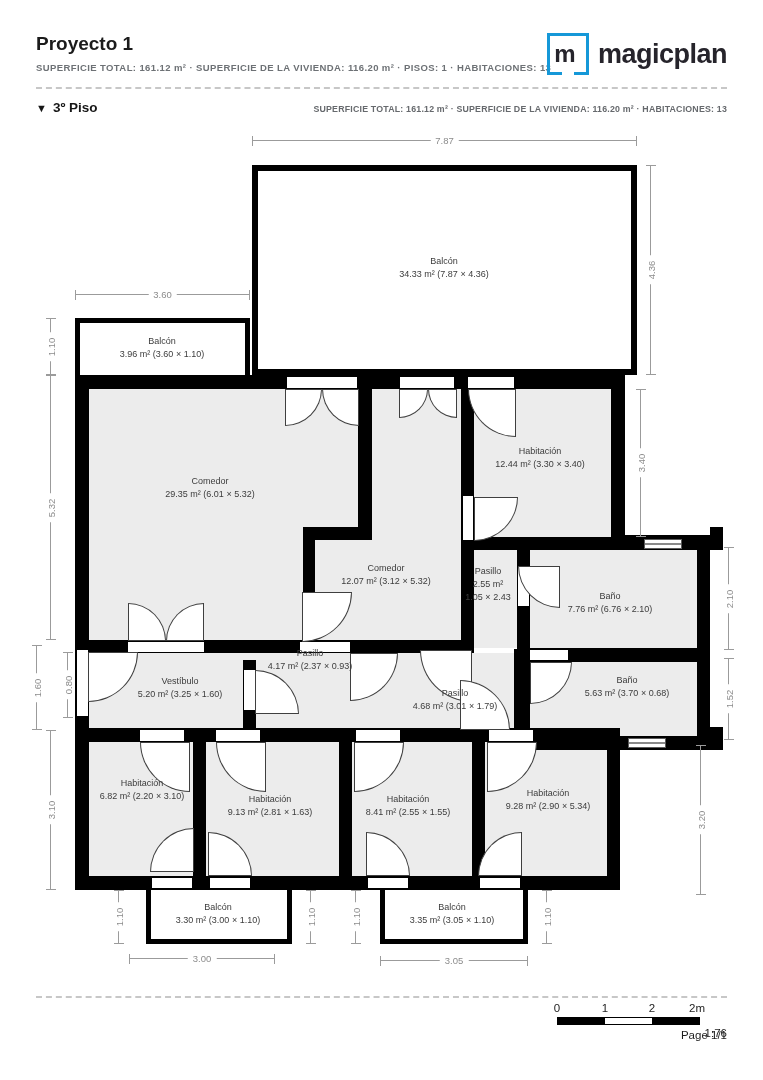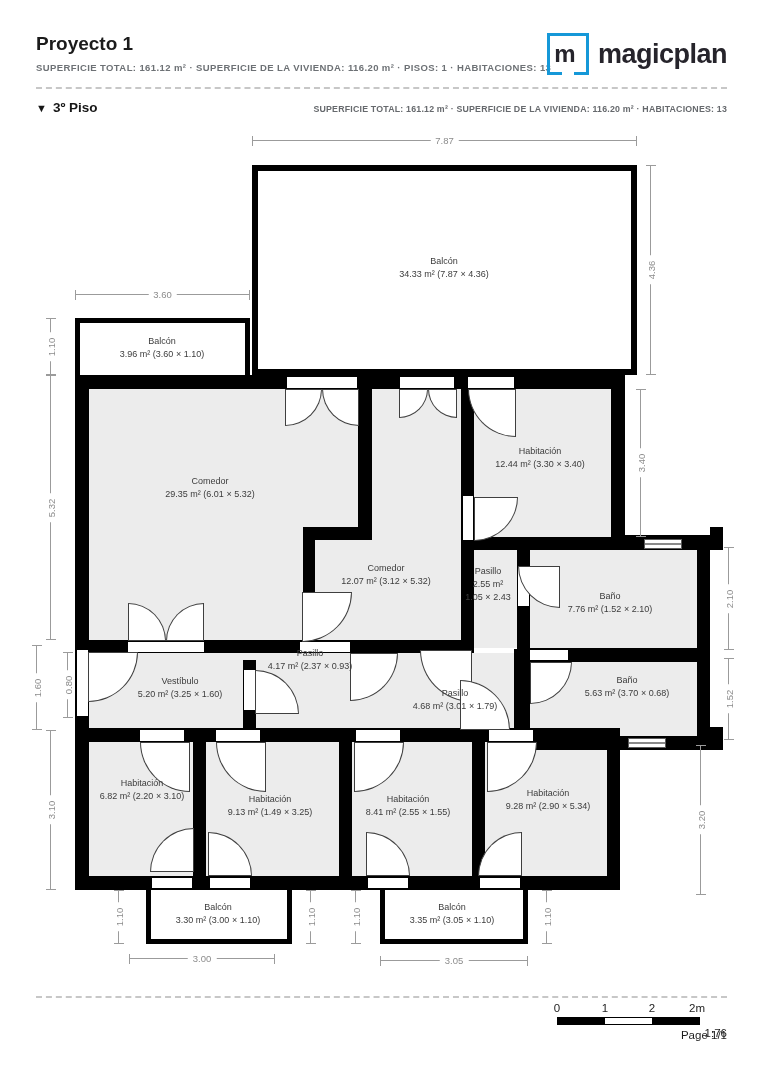--- a/index.html
+++ b/index.html
@@ -172,21 +172,21 @@
     <div>Comedor</div>
       <div>12.07 m² (3.12 × 5.32)</div>
   </div>
   <div class="rlabel" style="left:488px;top:585px">
     <div>Pasillo</div>
       <div>2.55 m²</div>
       <div>1.05 × 2.43</div>
   </div>
   <div class="rlabel" style="left:610px;top:603px">
     <div>Baño</div>
-      <div>7.76 m² (1.52 × 2.10)</div>
+      <div>7.76 m² (6.76 × 2.10)</div>
   </div>
   <div class="rlabel" style="left:310px;top:660px">
     <div>Pasillo</div>
       <div>4.17 m² (2.37 × 0.93)</div>
   </div>
   <div class="rlabel" style="left:180px;top:688px">
     <div>Vestíbulo</div>
       <div>5.20 m² (3.25 × 1.60)</div>
   </div>
   <div class="rlabel" style="left:455px;top:700px">
@@ -196,21 +196,21 @@
   <div class="rlabel" style="left:627px;top:687px">
     <div>Baño</div>
       <div>5.63 m² (3.70 × 0.68)</div>
   </div>
   <div class="rlabel" style="left:142px;top:790px">
     <div>Habitación</div>
       <div>6.82 m² (2.20 × 3.10)</div>
   </div>
   <div class="rlabel" style="left:270px;top:806px">
     <div>Habitación</div>
-      <div>9.13 m² (1.49 × 3.25)</div>
+      <div>9.13 m² (2.81 × 1.63)</div>
   </div>
   <div class="rlabel" style="left:408px;top:806px">
     <div>Habitación</div>
       <div>8.41 m² (2.55 × 1.55)</div>
   </div>
   <div class="rlabel" style="left:548px;top:800px">
     <div>Habitación</div>
       <div>9.28 m² (2.90 × 5.34)</div>
   </div>
   <div class="rlabel" style="left:218px;top:914px">

